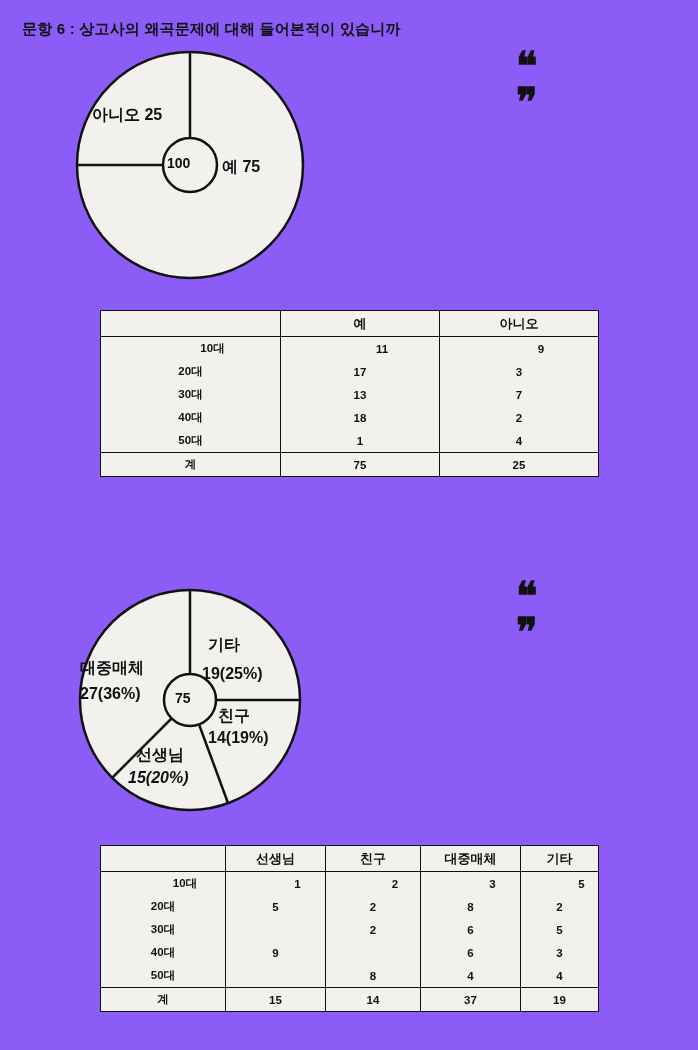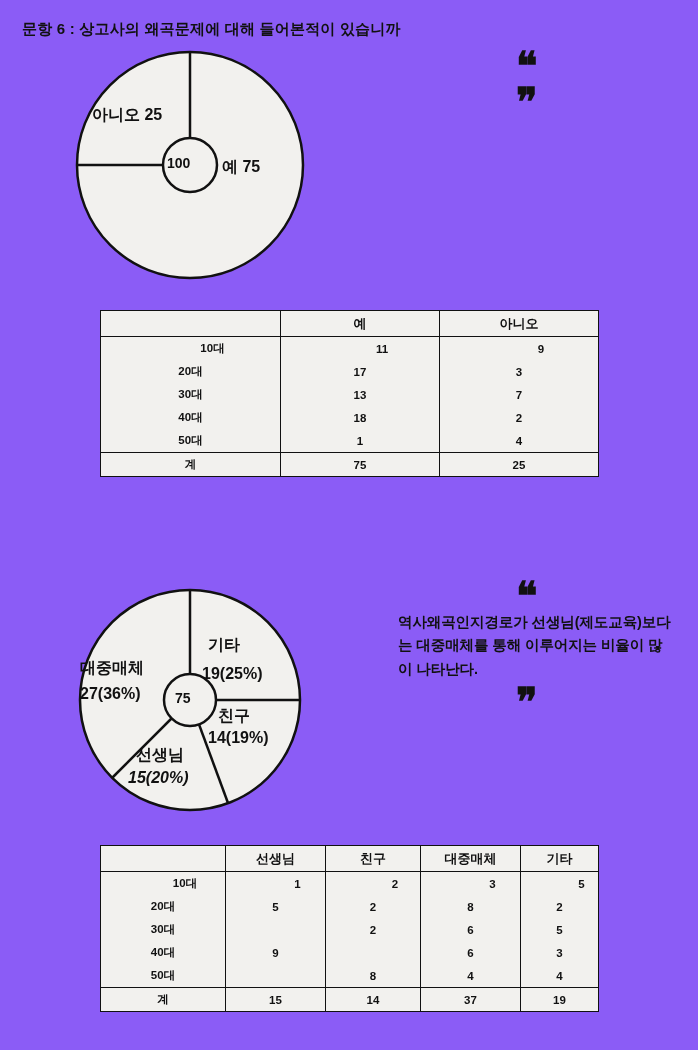--- a/index.html
+++ b/index.html
@@ -205,21 +205,20 @@
 
     <div class="pie-label" style="left: 148px; top: 126px;">친구</div>
     <div class="pie-label" style="left: 138px; top: 148px;">14(19%)</div>
 
     <div class="pie-label" style="left: 66px; top: 165px;">선생님</div>
     <div class="pie-label" style="left: 58px; top: 188px; font-style: italic;">15(20%)</div>
   </div>
 
   <div class="quote-block" id="quote7">
     <div class="quote-mark quote-open">❝</div>
-    <div class="quote-text">역사왜곡인지경로가 선생님(제도교육)보다는 대중매체를 통해 이루어지는 비율이 많이 나타난다.</div>
     <div class="quote-mark quote-close">❞</div>
   </div>
 
   <table class="data-table" id="table7">
     <colgroup>
       <col style="width: 125px;">
       <col style="width: 100px;">
       <col style="width: 95px;">
       <col style="width: 100px;">
       <col style="width: 78px;">

